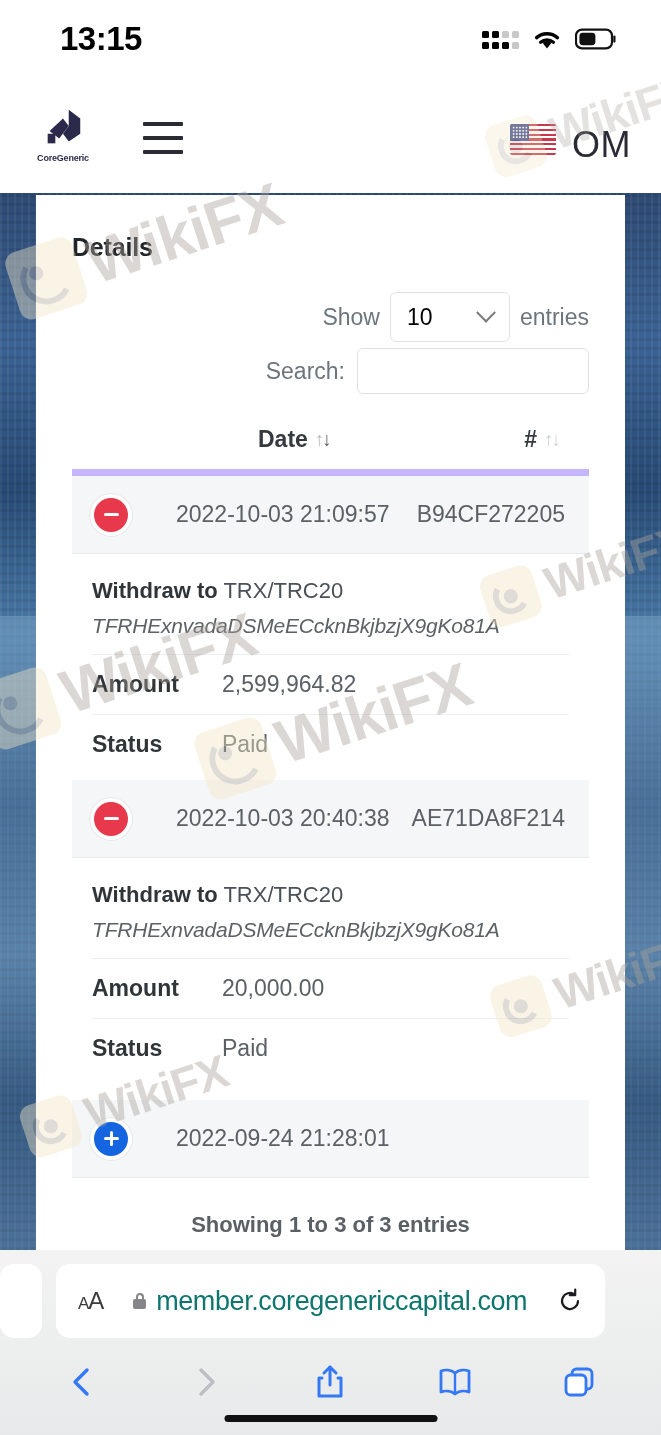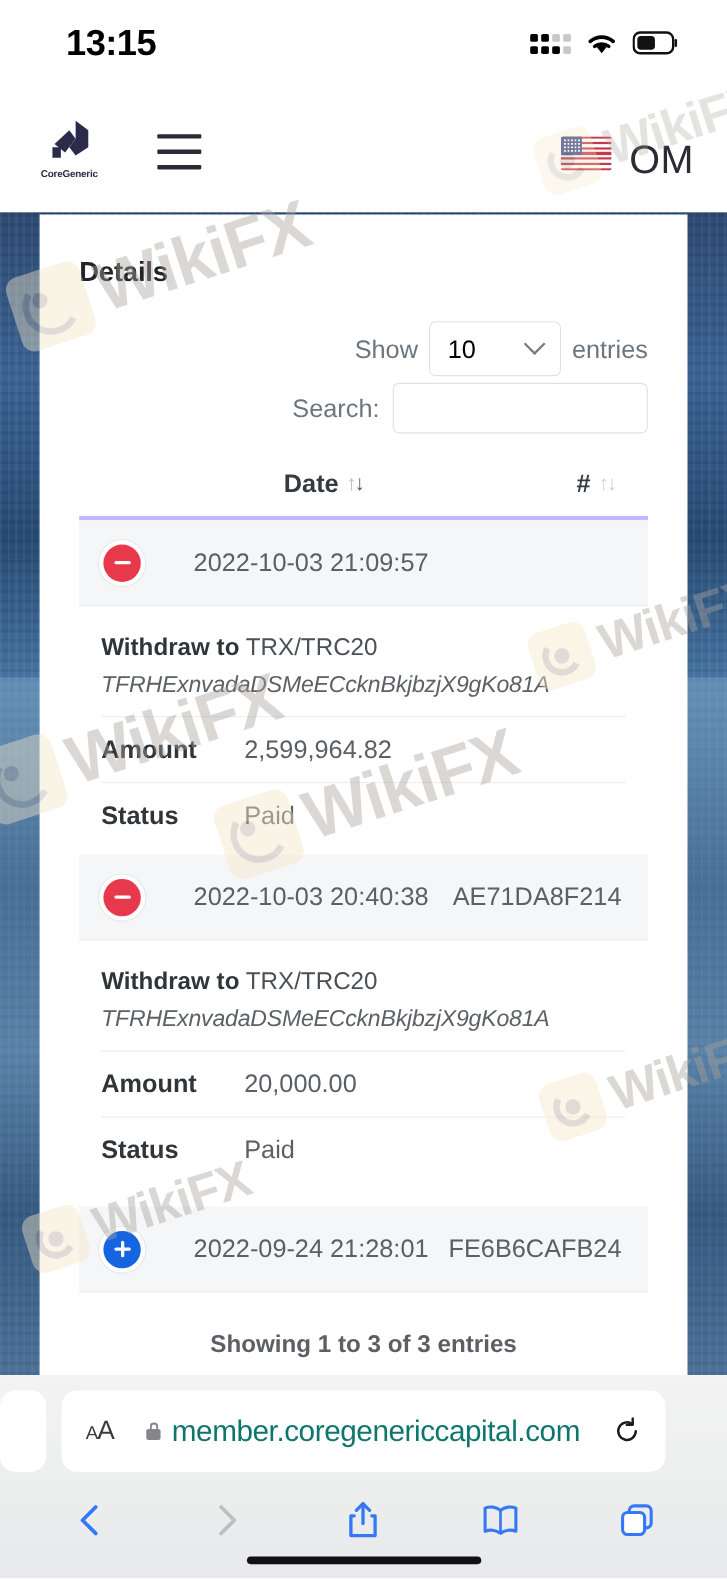--- a/index.html
+++ b/index.html
@@ -131,21 +131,21 @@
     border-radius: 6px;
     background: #ffffff;
   }
 
   
   .tbl { margin-top: 32px; }
   .thead {
     display: flex;
     align-items: center;
     padding: 0 6px 16px 6px;
-    border-bottom: 4px solid #c4b5fd;
+    border-bottom: 7px solid #c4b5fd;
   }
   .th { font-size: 23px; font-weight: bold; color: #343a40; display: flex; align-items: center; gap: 7px; }
   .th-date { margin-left: 180px; }
   .th-hash { margin-left: auto; margin-right: 24px; }
   .sort-ico { font-size: 19px; line-height: 1; color: #b9bdc2; letter-spacing: -2px; }
   .sort-ico .on { color: #5a6069; }
   .sort-ico.muted { color: #cfd3d7; }
 
   .trow {
     display: flex;
@@ -390,20 +390,21 @@
           </div>
         </div>
 
         <div class="trow">
           <div class="toggle-btn minus">
             <span class="toggle-wrap">
                 <span class="bar"></span>
               </span>
           </div>
           <div class="cell-date">2022-10-03 21:09:57</div>
+          <div class="cell-id">B94CF272205</div>
         </div>
         <div class="detail-block">
           <div class="detail-head">
             <b>Withdraw to</b>
             <span>TRX/TRC20</span>
           </div>
           <div class="detail-addr">TFRHExnvadaDSMeECcknBkjbzjX9gKo81A</div>
           <div class="kv">
             <span class="k">Amount</span>
             <span class="v">2,599,964.82</span>
@@ -440,21 +441,20 @@
         </div>
 
         <div class="trow" style="margin-top:16px">
           <div class="toggle-btn plus">
             <span class="toggle-wrap">
                 <span class="bar"></span>
                 <span class="bar v"></span>
               </span>
           </div>
           <div class="cell-date">2022-09-24 21:28:01</div>
-          <div class="cell-id">FE6B6CAFB24</div>
         </div>
 
         <div class="tfoot">Showing 1 to 3 of 3 entries</div>
       </div>
 
     </div>
   </div>
 
   <div class="wm big" style="left:6px; top:210px;">
     <span class="wm-logo"></span>

